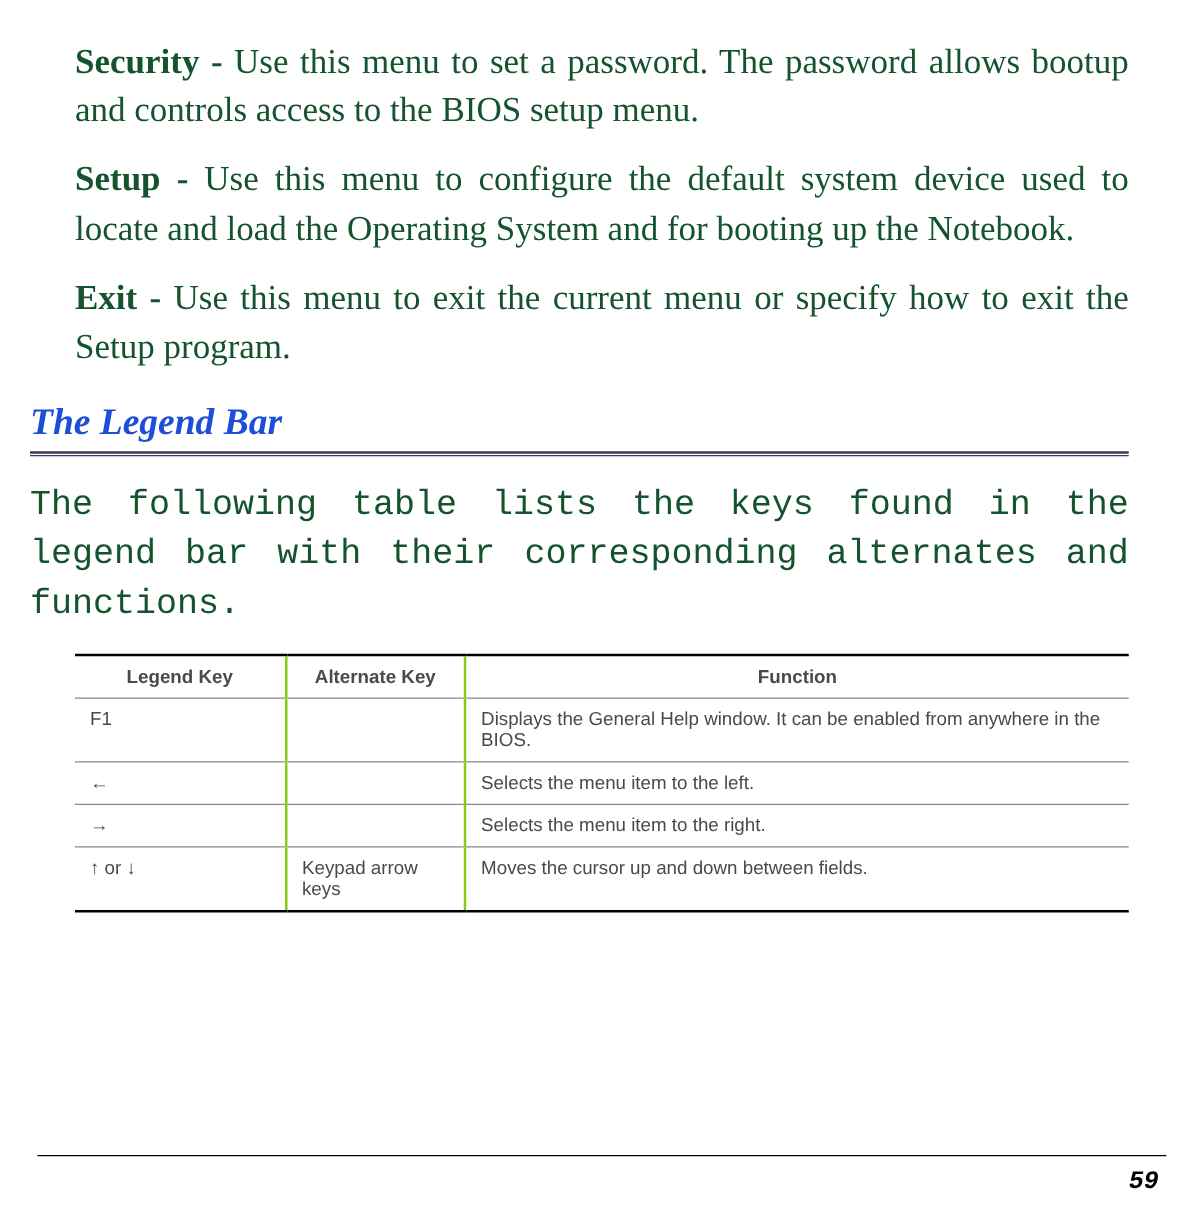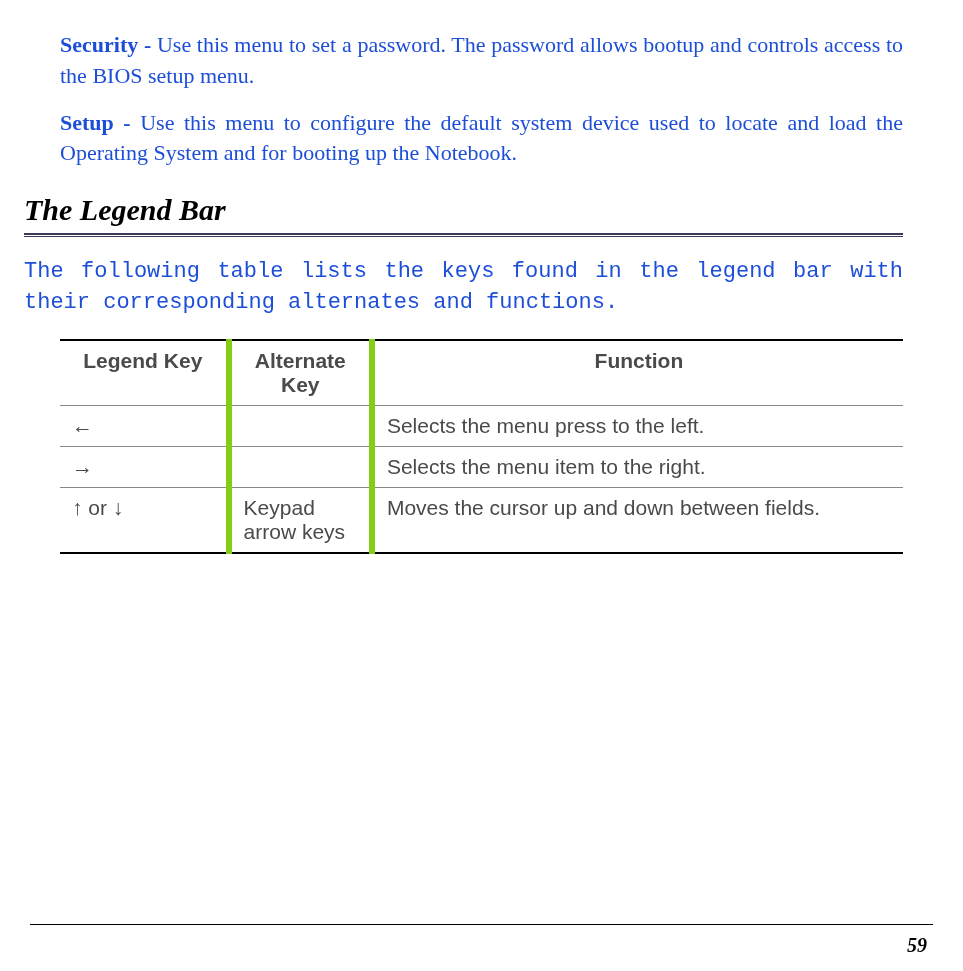--- a/index.html
+++ b/index.html
@@ -12,73 +12,73 @@
       background: #ffffff;
       width: 963px;
       height: 971px;
       padding: 30px 60px 20px 60px;
       position: relative;
     }
     .content {
       width: 100%;
     }
     .para {
-      font-size: 22px;
+      font-size: 28px;
       line-height: 1.4;
       text-align: justify;
       margin-bottom: 16px;
-      color: #1d4ed8;
+      color: #14532d;
     }
     .para .bold {
       font-weight: bold;
     }
     .heading {
       font-family: 'Times New Roman', serif;
       font-style: italic;
       font-weight: bold;
       font-size: 30px;
-      color: #000000;
+      color: #1d4ed8;
       margin-top: 24px;
       margin-bottom: 6px;
       margin-left: -36px;
     }
     .heading-rule {
       border: none;
       border-top: 2px solid #3a3a5a;
       border-bottom: 1px solid #3a3a5a;
       height: 4px;
       margin-left: -36px;
       margin-bottom: 20px;
     }
     table.legend-table {
       width: 100%;
       border-collapse: collapse;
       margin-top: 20px;
       font-family: Arial, Helvetica, sans-serif;
-      font-size: 21px;
+      font-size: 15px;
       color: #4a4a4a;
     }
     table.legend-table th {
       font-weight: bold;
       text-align: center;
       padding: 8px 10px;
       vertical-align: top;
     }
     table.legend-table td {
       padding: 8px 12px;
       vertical-align: top;
       text-align: left;
     }
     table.legend-table thead tr {
       border-top: 2px solid #000;
     }
     table.legend-table th,
     table.legend-table td {
       border-top: 1px solid #888;
-      border-left: 6px solid #84cc16;
+      border-left: 2px solid #84cc16;
     }
     table.legend-table th:first-child,
     table.legend-table td:first-child {
       border-left: none;
     }
     table.legend-table thead th {
       border-top: 2px solid #000;
     }
     table.legend-table tbody tr:last-child td {
       border-bottom: 2px solid #000;
@@ -94,32 +94,35 @@
       border: none;
       border-top: 1px solid #000;
     }
     .page-number {
       position: absolute;
       right: 36px;
       bottom: 14px;
       font-weight: bold;
       font-style: italic;
       font-size: 20px;
-      font-family: Liberation Serif, serif;
+      font-family: Liberation Mono, monospace;
     }
   </style>
 </head>
 <body>
 
 <div class="content">
   <p class="para">
     <span class="bold">Security - </span><span>Use this menu to set a password.  The password allows bootup and controls access to the BIOS setup menu.</span>
   </p>
   <p class="para">
     <span class="bold">Setup - </span><span>Use this menu to configure the default system device used to locate and load the Operating System and for booting up the Notebook.</span>
+  </p>
+  <p class="para">
+    <span class="bold">Exit - </span><span>Use this menu to exit the current menu or specify how to exit the Setup program.</span>
   </p>
 
   <h2 class="heading">The Legend Bar</h2>
   <hr class="heading-rule">
 
   <p class="para" style="margin-left:-36px;font-family:Liberation Mono, monospace;">The following table lists the keys found in the legend bar with their corresponding alternates and functions.</p>
 
   <table class="legend-table">
     <colgroup>
       <col class="col-legend">
@@ -128,23 +131,28 @@
     </colgroup>
     <thead>
       <tr>
         <th>Legend Key</th>
         <th>Alternate Key</th>
         <th>Function</th>
       </tr>
     </thead>
     <tbody>
       <tr>
+        <td>F1</td>
+        <td></td>
+        <td>Displays the General Help window.  It can be enabled from anywhere in the BIOS.</td>
+      </tr>
+      <tr>
         <td>←</td>
         <td></td>
-        <td>Selects the menu press to the left.</td>
+        <td>Selects the menu item to the left.</td>
       </tr>
       <tr>
         <td>→</td>
         <td></td>
         <td>Selects the menu item to the right.</td>
       </tr>
       <tr>
         <td>↑ or ↓</td>
         <td>Keypad arrow keys</td>
         <td>Moves the cursor up and down between fields.</td>

